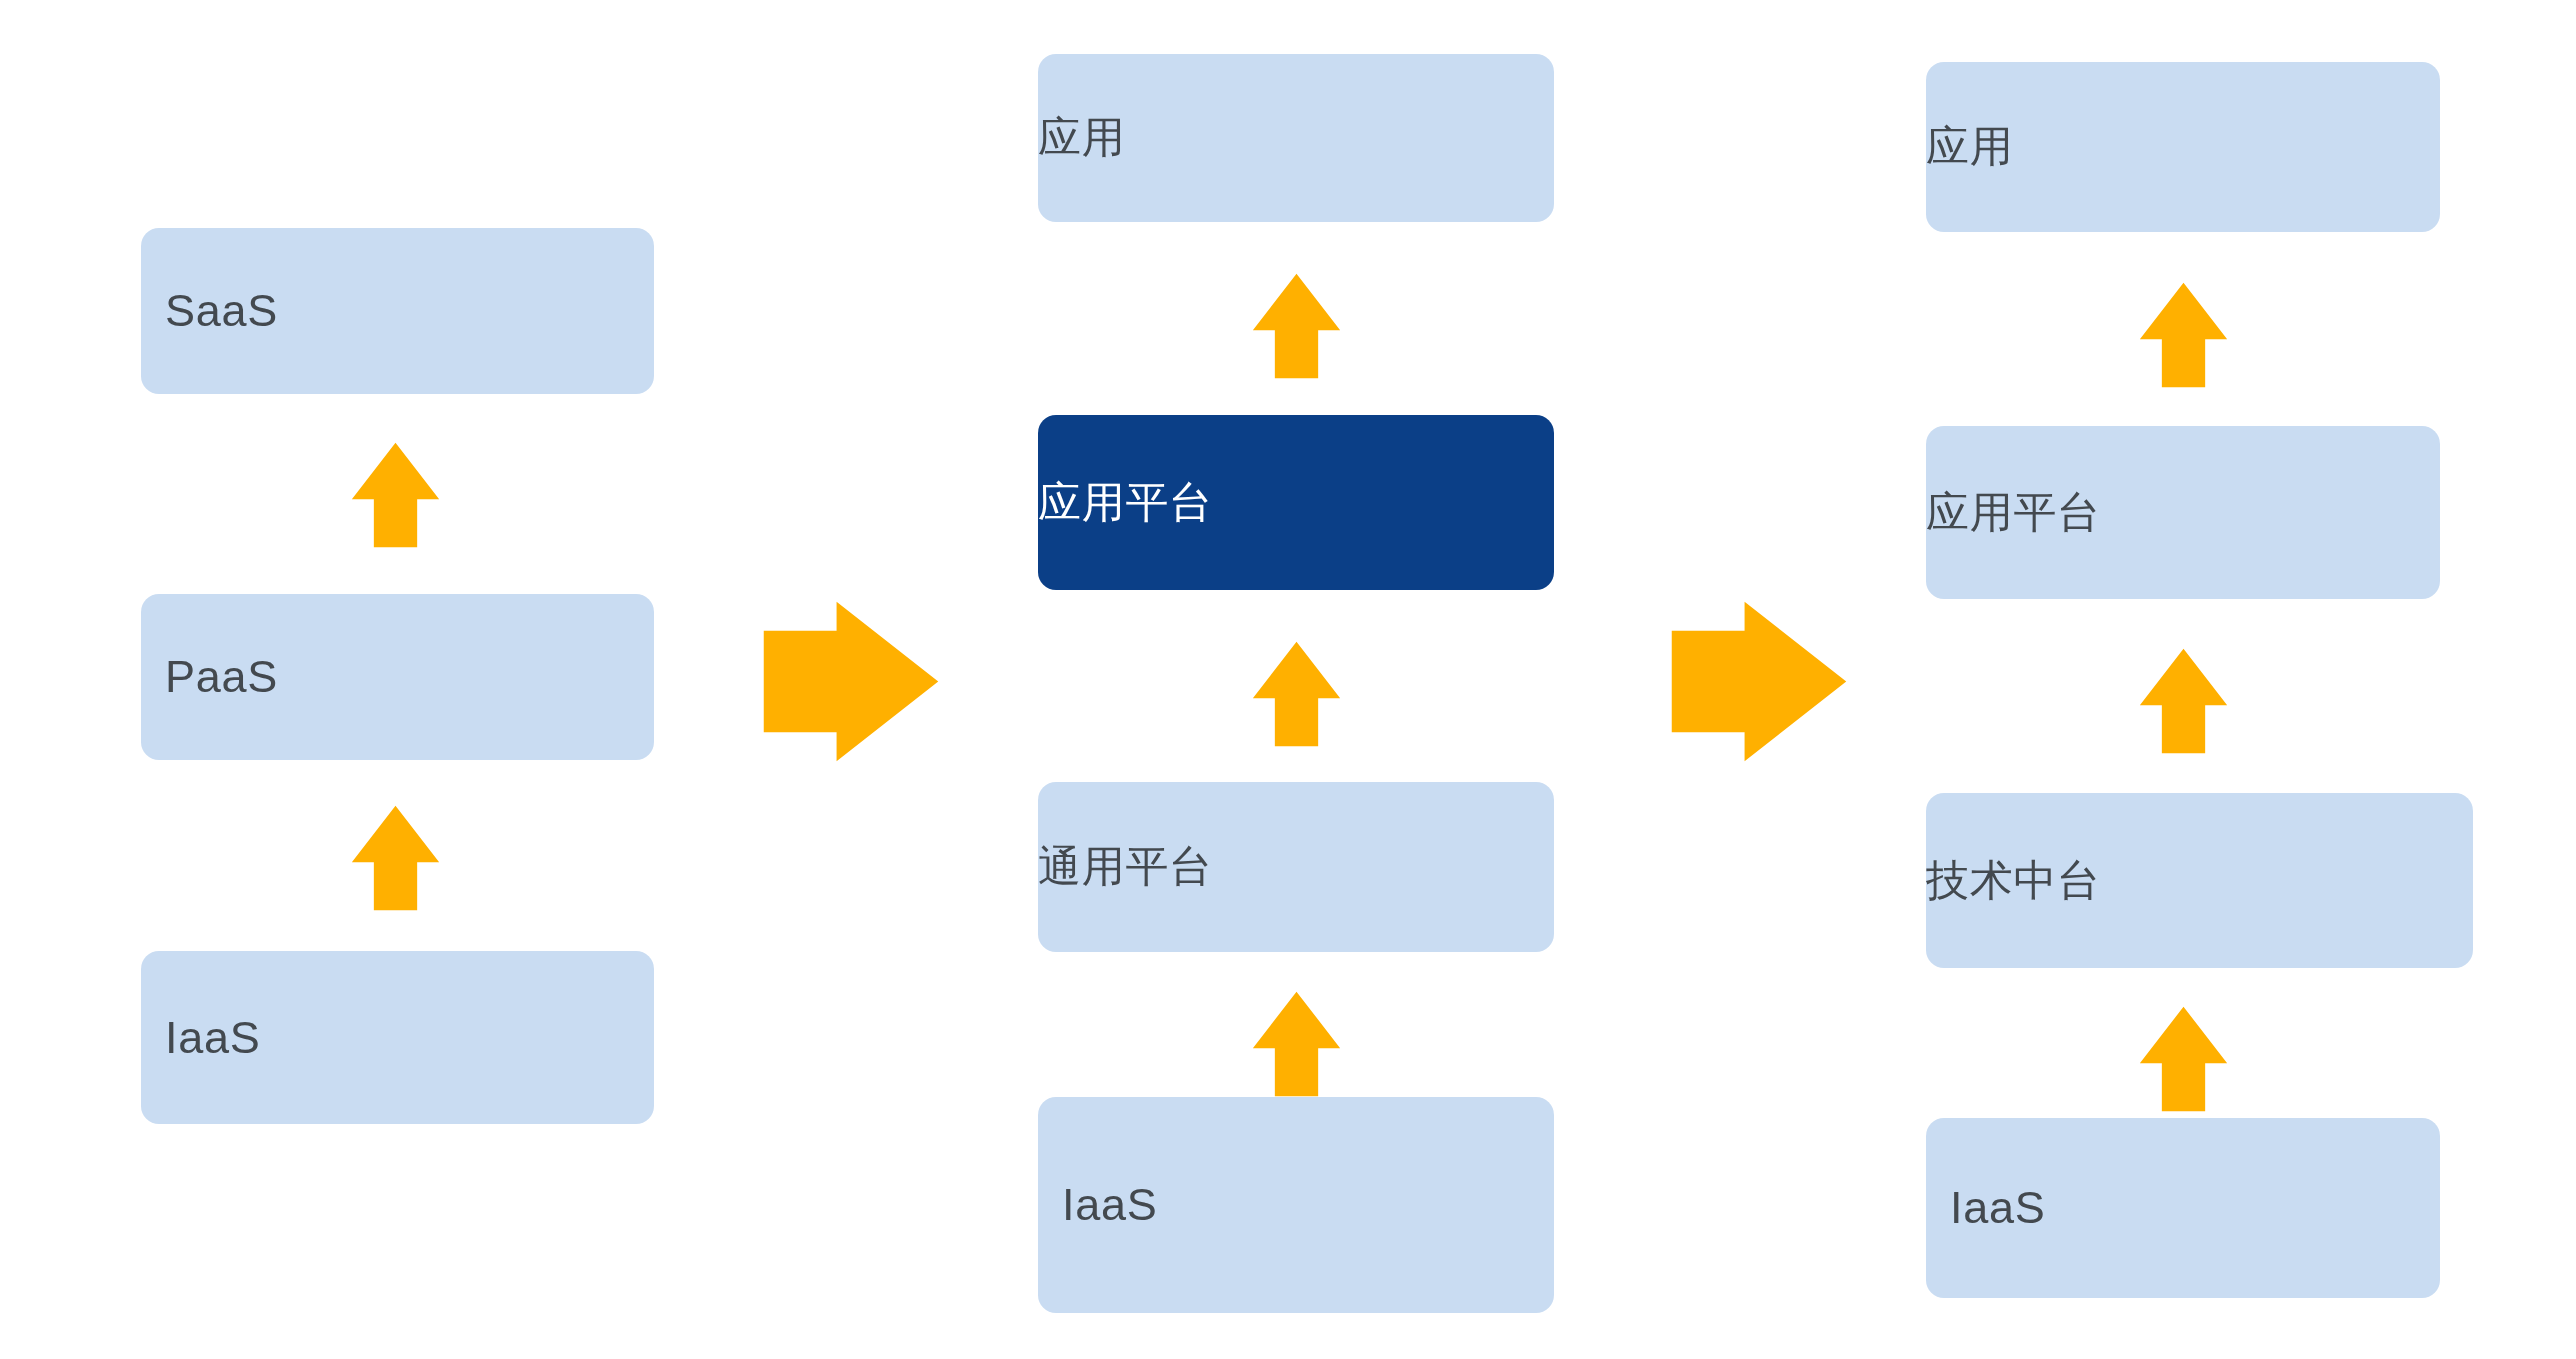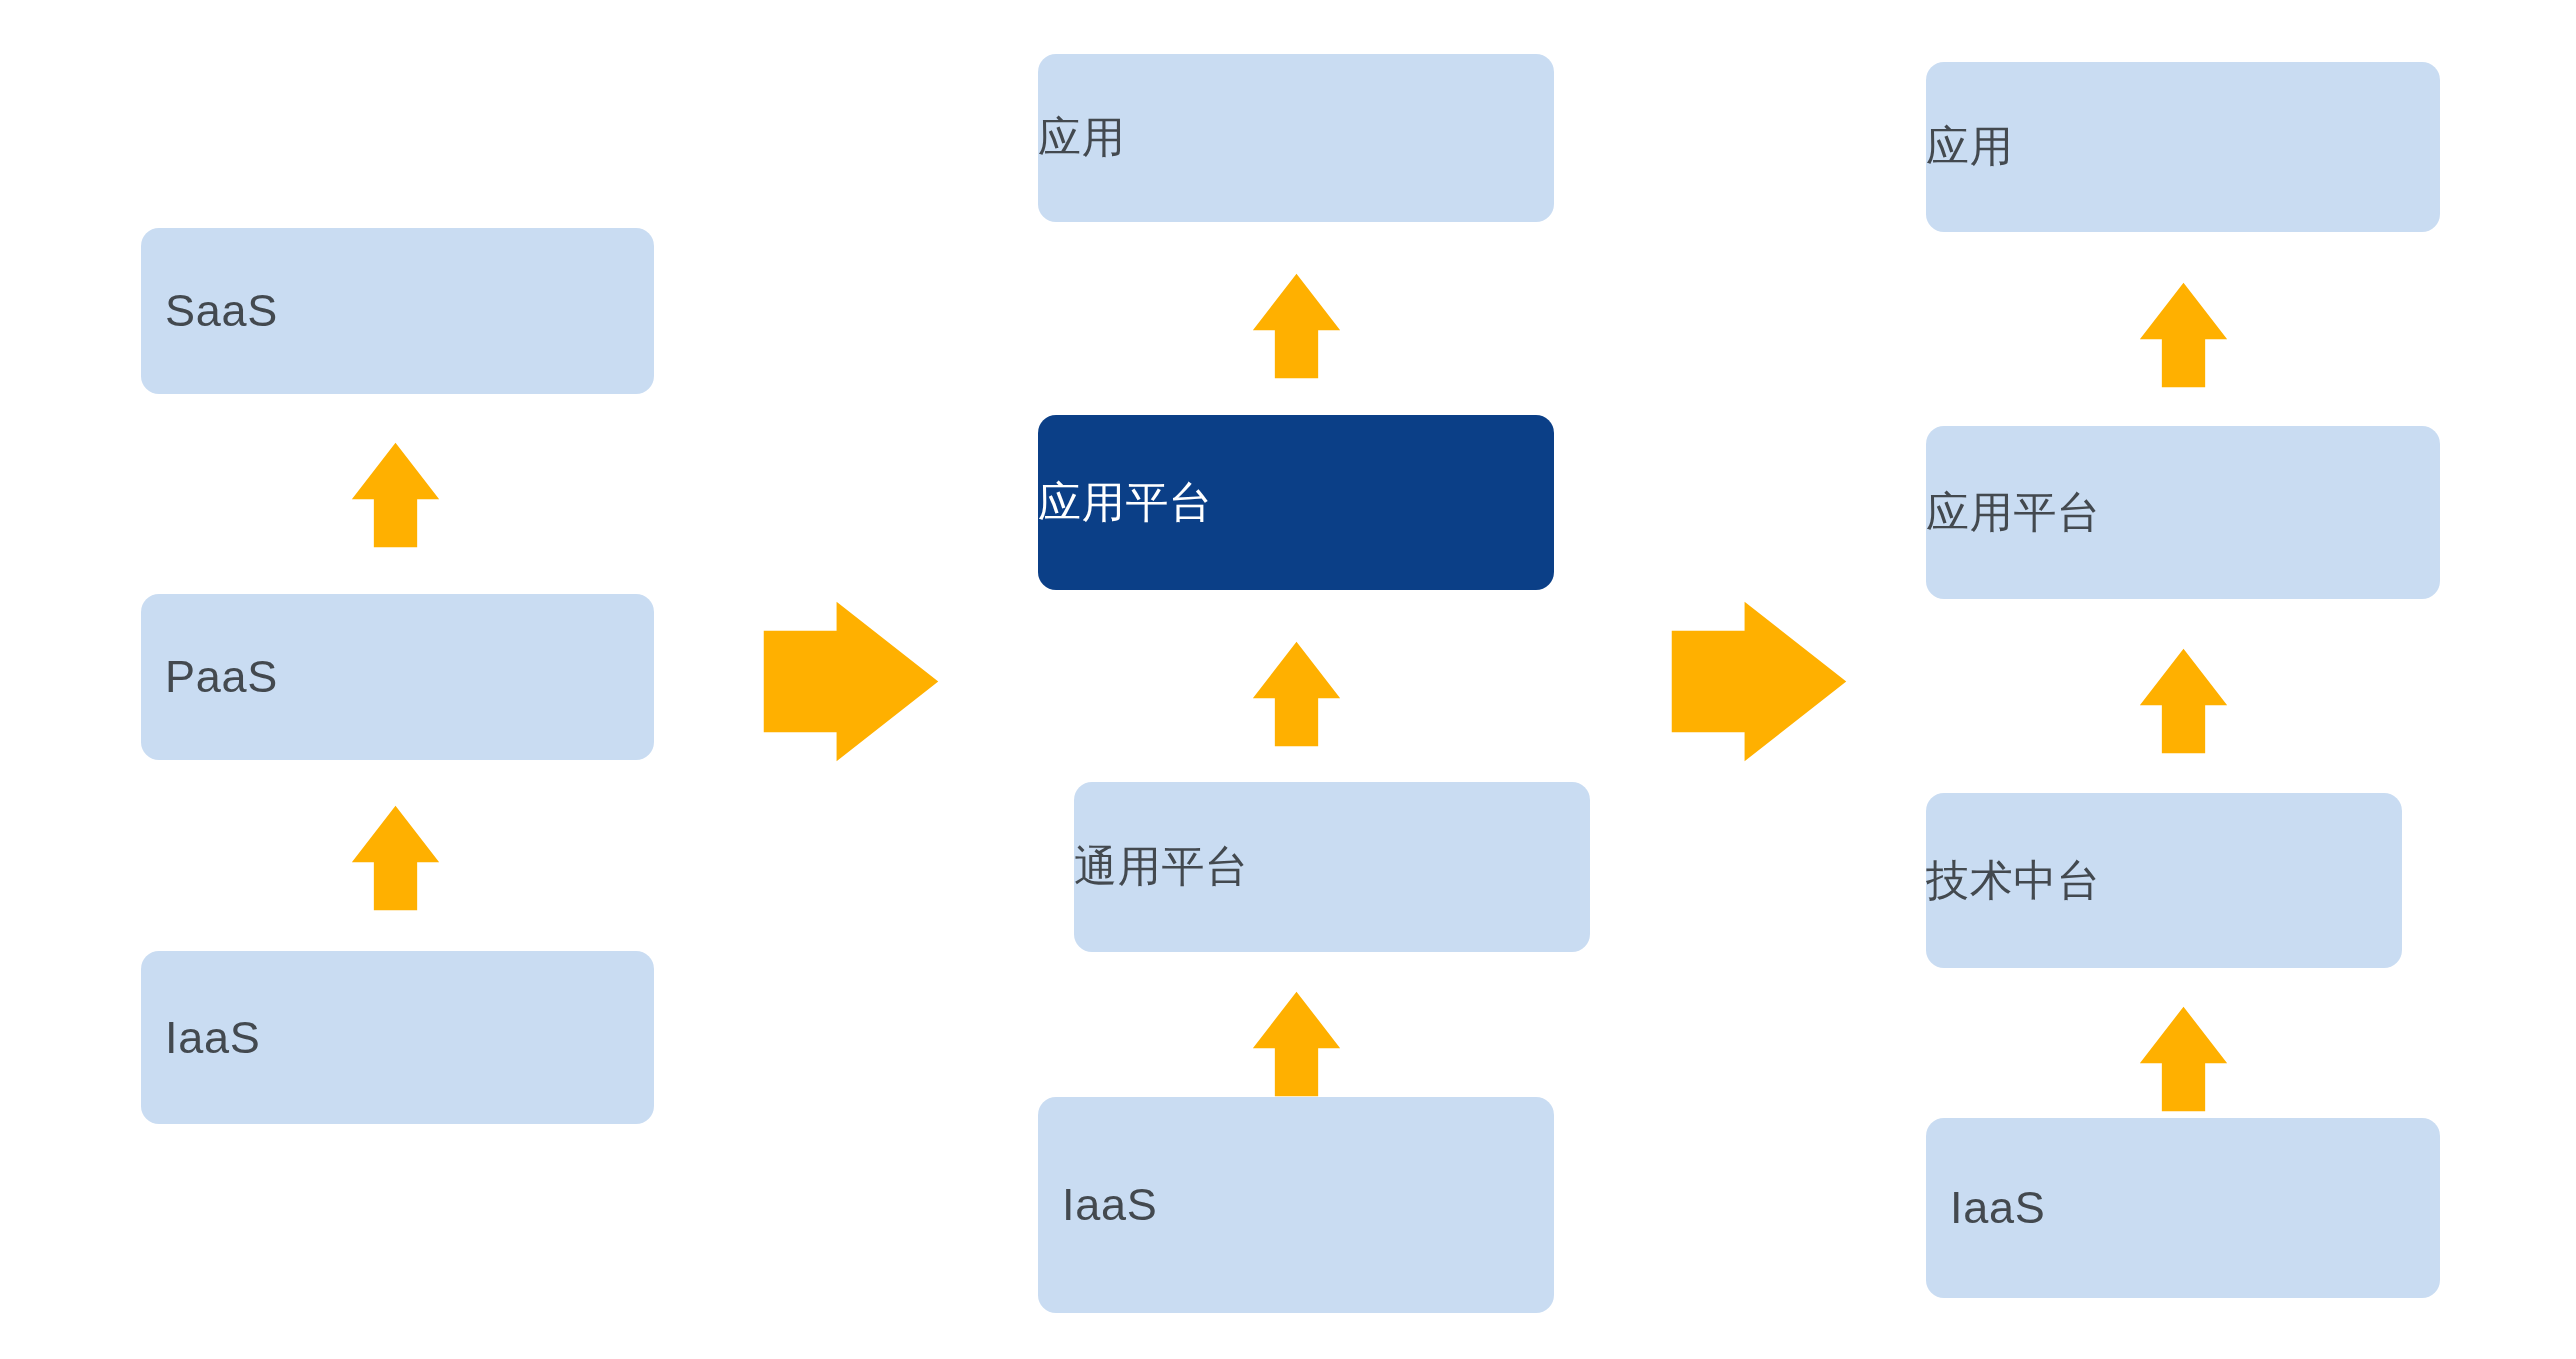--- a/index.html
+++ b/index.html
@@ -114,21 +114,21 @@
     <div class="node-box dark" style="left:1038px; top:415px; width:516px; height:175px;">
       <span class="node-label">应用平台</span>
     </div>
 
     <div class="up-arrow" style="left:1250px; top:639px;">
       <svg width="93" height="110" viewBox="0 0 135 160" aria-hidden="true">
         <polygon points="67.5,4 131,86 99,86 99,156 36,156 36,86 4,86" fill="#ffb000"></polygon>
       </svg>
     </div>
 
-    <div class="node-box light" style="left:1038px; top:782px; width:516px; height:170px;margin-left:36px;">
+    <div class="node-box light" style="left:1038px; top:782px; width:516px; height:170px;">
       <span class="node-label">通用平台</span>
     </div>
 
     <div class="up-arrow" style="left:1250px; top:989px;">
       <svg width="93" height="110" viewBox="0 0 135 160" aria-hidden="true">
         <polygon points="67.5,4 131,86 99,86 99,156 36,156 36,86 4,86" fill="#ffb000"></polygon>
       </svg>
     </div>
 
     <div class="node-box light" style="left:1038px; top:1097px; width:516px; height:216px;">
@@ -157,21 +157,21 @@
     <div class="node-box light" style="left:1926px; top:426px; width:514px; height:173px;">
       <span class="node-label">应用平台</span>
     </div>
 
     <div class="up-arrow" style="left:2137px; top:646px;">
       <svg width="93" height="110" viewBox="0 0 135 160" aria-hidden="true">
         <polygon points="67.5,4 131,86 99,86 99,156 36,156 36,86 4,86" fill="#ffb000"></polygon>
       </svg>
     </div>
 
-    <div class="node-box light" style="left:1926px; top:793px; width:476px; height:175px;">
+    <div class="node-box light" style="left:1926px; top:793px; width:547px; height:175px;">
       <span class="node-label">技术中台</span>
     </div>
 
     <div class="up-arrow" style="left:2137px; top:1004px;">
       <svg width="93" height="110" viewBox="0 0 135 160" aria-hidden="true">
         <polygon points="67.5,4 131,86 99,86 99,156 36,156 36,86 4,86" fill="#ffb000"></polygon>
       </svg>
     </div>
 
     <div class="node-box light" style="left:1926px; top:1118px; width:514px; height:180px;">

